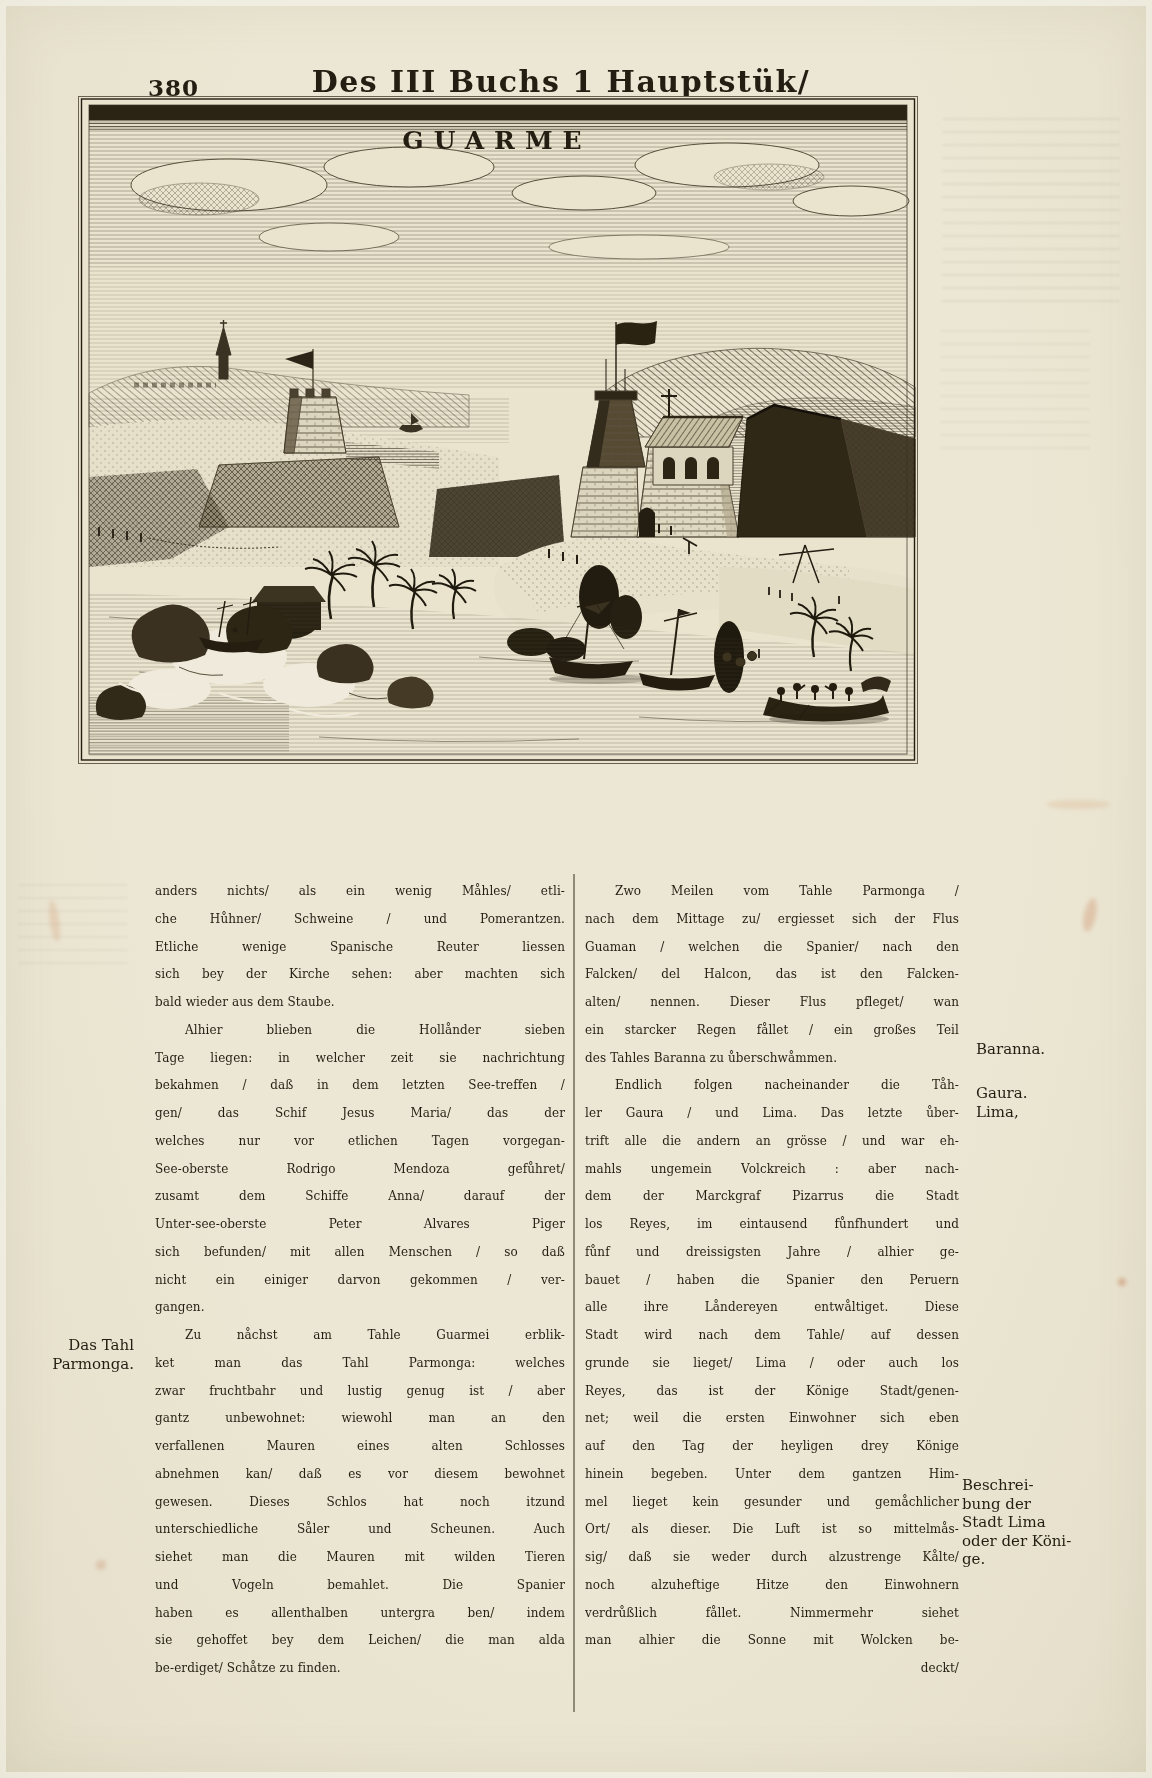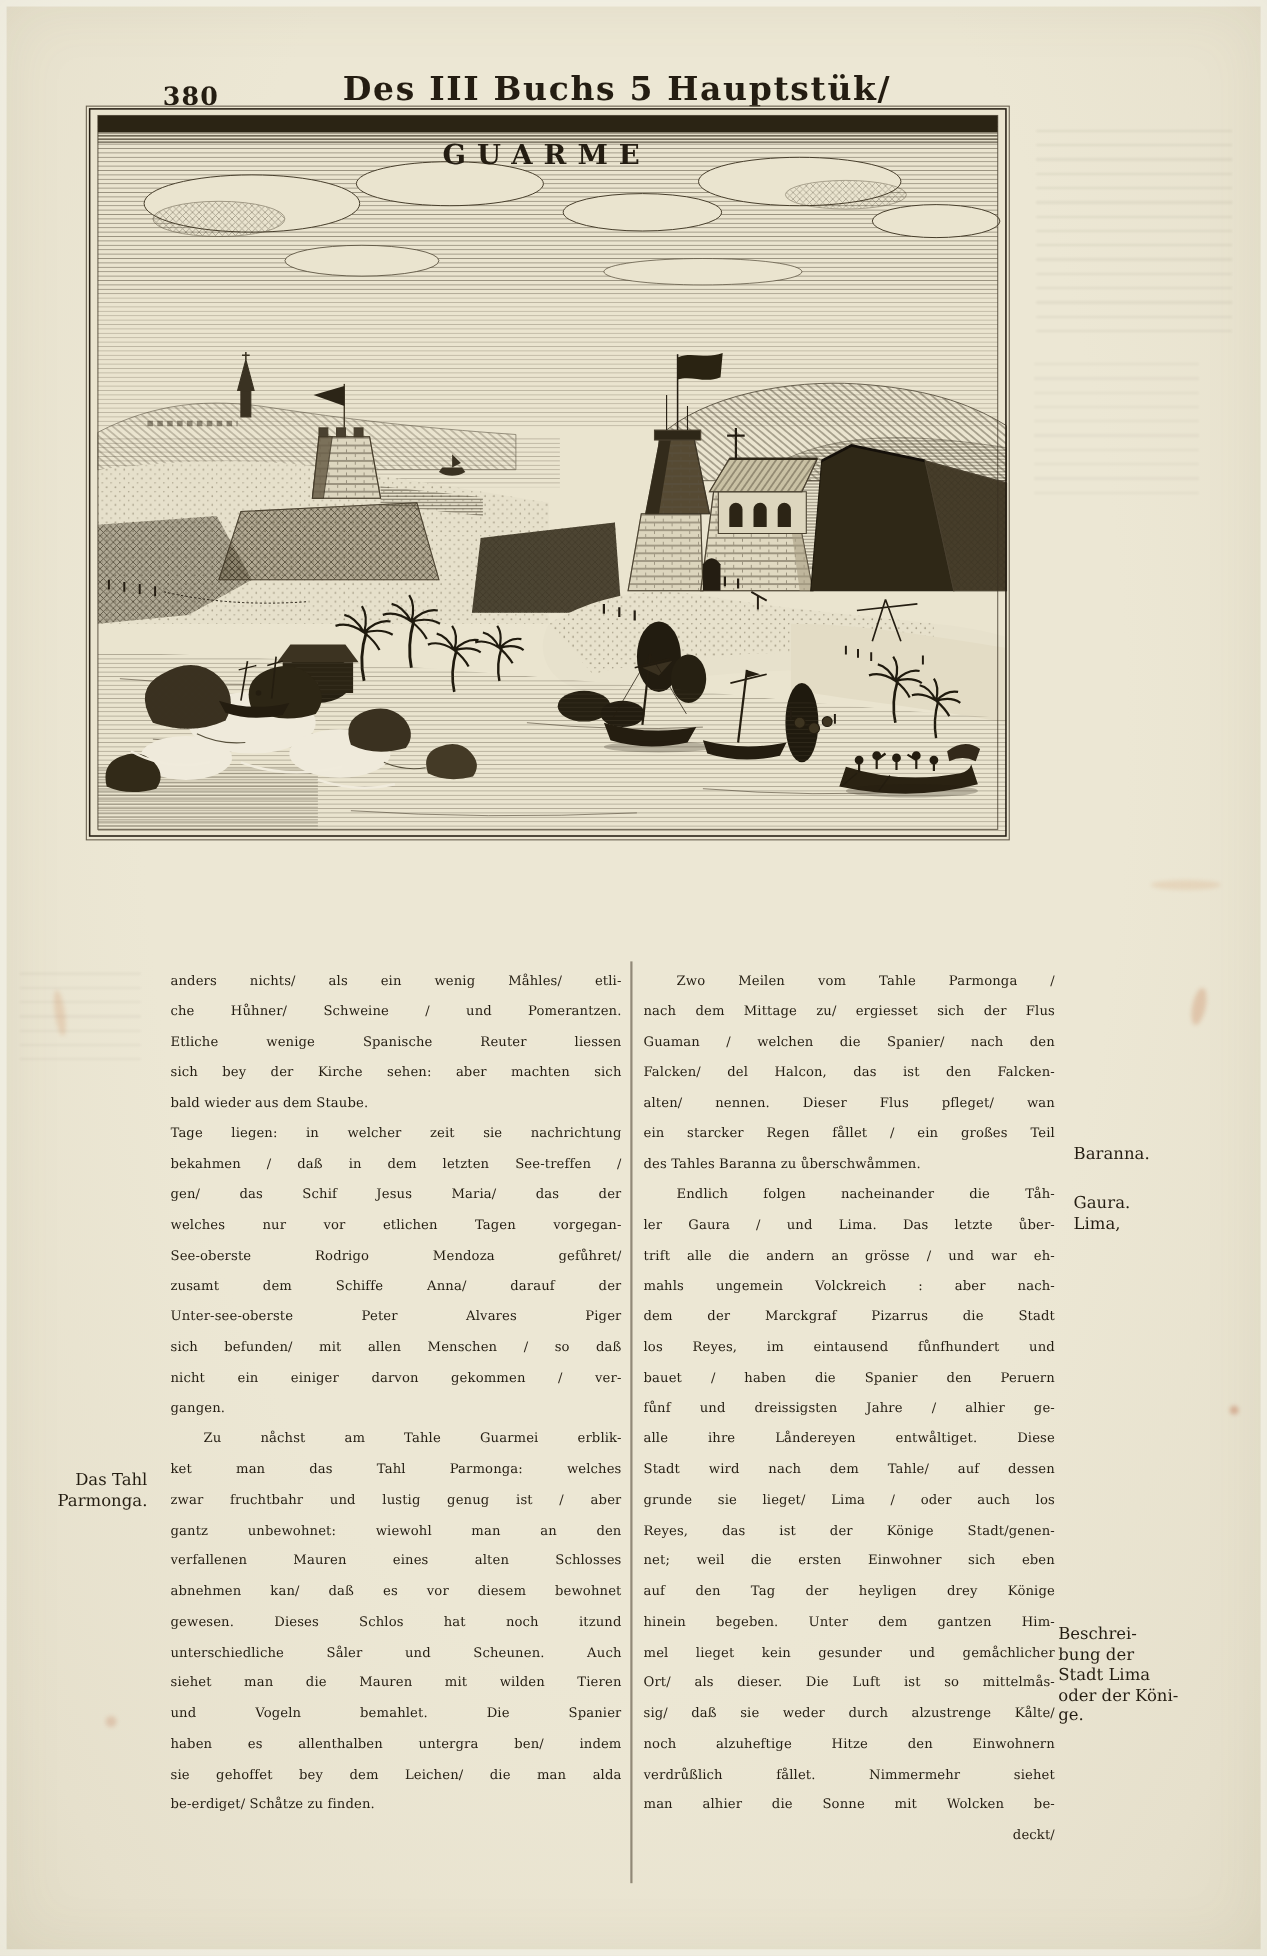--- a/index.html
+++ b/index.html
@@ -43,21 +43,21 @@
   .s4{left:1046px;top:800px;width:64px;height:9px;background:#cd8a55;opacity:.18;}
   .s5{left:96px;top:1560px;width:10px;height:10px;background:#b5552e;opacity:.2;}
 </style>
 </head>
 <body>
 
 <div class="page">
 
   <div class="hdr">
     <span class="pageno">380</span>
-    <span class="htitle">Des III Buchs 5 Hauptstük/</span>
+    <span class="htitle">Des III Buchs 1 Hauptstük/</span>
   </div>
 
   <div class="plate">
     <svg width="838" height="666" viewBox="0 0 838 666">
       <defs>
         <pattern id="hl" width="4" height="4" patternUnits="userSpaceOnUse">
           <path d="M0 2h4" stroke="#4a4130" stroke-width="0.8"></path>
         </pattern>
         <pattern id="hl2" width="4" height="2.8" patternUnits="userSpaceOnUse">
           <path d="M0 1.4h4" stroke="#3c3424" stroke-width="0.9"></path>
@@ -310,20 +310,21 @@
     </svg>
   </div>
 
   <div class="colrule"></div>
   <div class="col left">
       <div class="tline">anders nichts/ als ein wenig Måhles/ etli-</div>
       <div class="tline">che Hůhner/ Schweine / und Pomerantzen.</div>
       <div class="tline">Etliche wenige Spanische Reuter liessen</div>
       <div class="tline">sich bey der Kirche sehen: aber machten sich</div>
       <div class="tline end">bald wieder aus dem Staube.</div>
+      <div class="tline ind">Alhier blieben die Hollånder sieben</div>
       <div class="tline">Tage liegen: in welcher zeit sie nachrichtung</div>
       <div class="tline">bekahmen / daß in dem letzten See-treffen /</div>
       <div class="tline">gen/ das Schif Jesus Maria/ das der</div>
       <div class="tline">welches nur vor etlichen Tagen vorgegan-</div>
       <div class="tline">See-oberste Rodrigo Mendoza gefůhret/</div>
       <div class="tline">zusamt dem Schiffe Anna/ darauf der</div>
       <div class="tline">Unter-see-oberste Peter Alvares Piger</div>
       <div class="tline">sich befunden/ mit allen Menschen / so daß</div>
       <div class="tline">nicht ein einiger darvon gekommen / ver-</div>
       <div class="tline end">gangen.</div>
@@ -348,22 +349,22 @@
       <div class="tline">Falcken/ del Halcon, das ist den Falcken-</div>
       <div class="tline">alten/ nennen.  Dieser Flus pfleget/ wan</div>
       <div class="tline">ein starcker Regen fållet / ein großes Teil</div>
       <div class="tline end">des Tahles Baranna zu ůberschwåmmen.</div>
       <div class="tline ind">Endlich folgen nacheinander die Tåh-</div>
       <div class="tline">ler Gaura / und Lima.  Das letzte ůber-</div>
       <div class="tline">trift alle die andern an grösse / und war eh-</div>
       <div class="tline">mahls ungemein Volckreich : aber nach-</div>
       <div class="tline">dem der Marckgraf Pizarrus die Stadt</div>
       <div class="tline">los Reyes, im eintausend fůnfhundert und</div>
+      <div class="tline">fůnf und dreissigsten Jahre / alhier ge-</div>
       <div class="tline">bauet / haben die Spanier den Peruern</div>
-      <div class="tline">fůnf und dreissigsten Jahre / alhier ge-</div>
       <div class="tline">alle ihre Låndereyen entwåltiget.  Diese</div>
       <div class="tline">Stadt wird nach dem Tahle/ auf dessen</div>
       <div class="tline">grunde sie lieget/ Lima /  oder auch los</div>
       <div class="tline">Reyes, das ist der Könige Stadt/genen-</div>
       <div class="tline">net; weil die ersten Einwohner sich eben</div>
       <div class="tline">auf den Tag der heyligen drey Könige</div>
       <div class="tline">hinein begeben.  Unter dem gantzen Him-</div>
       <div class="tline">mel lieget kein gesunder und gemåchlicher</div>
       <div class="tline">Ort/ als dieser.  Die Luft ist so mittelmås-</div>
       <div class="tline">sig/ daß sie weder durch alzustrenge Kålte/</div>

